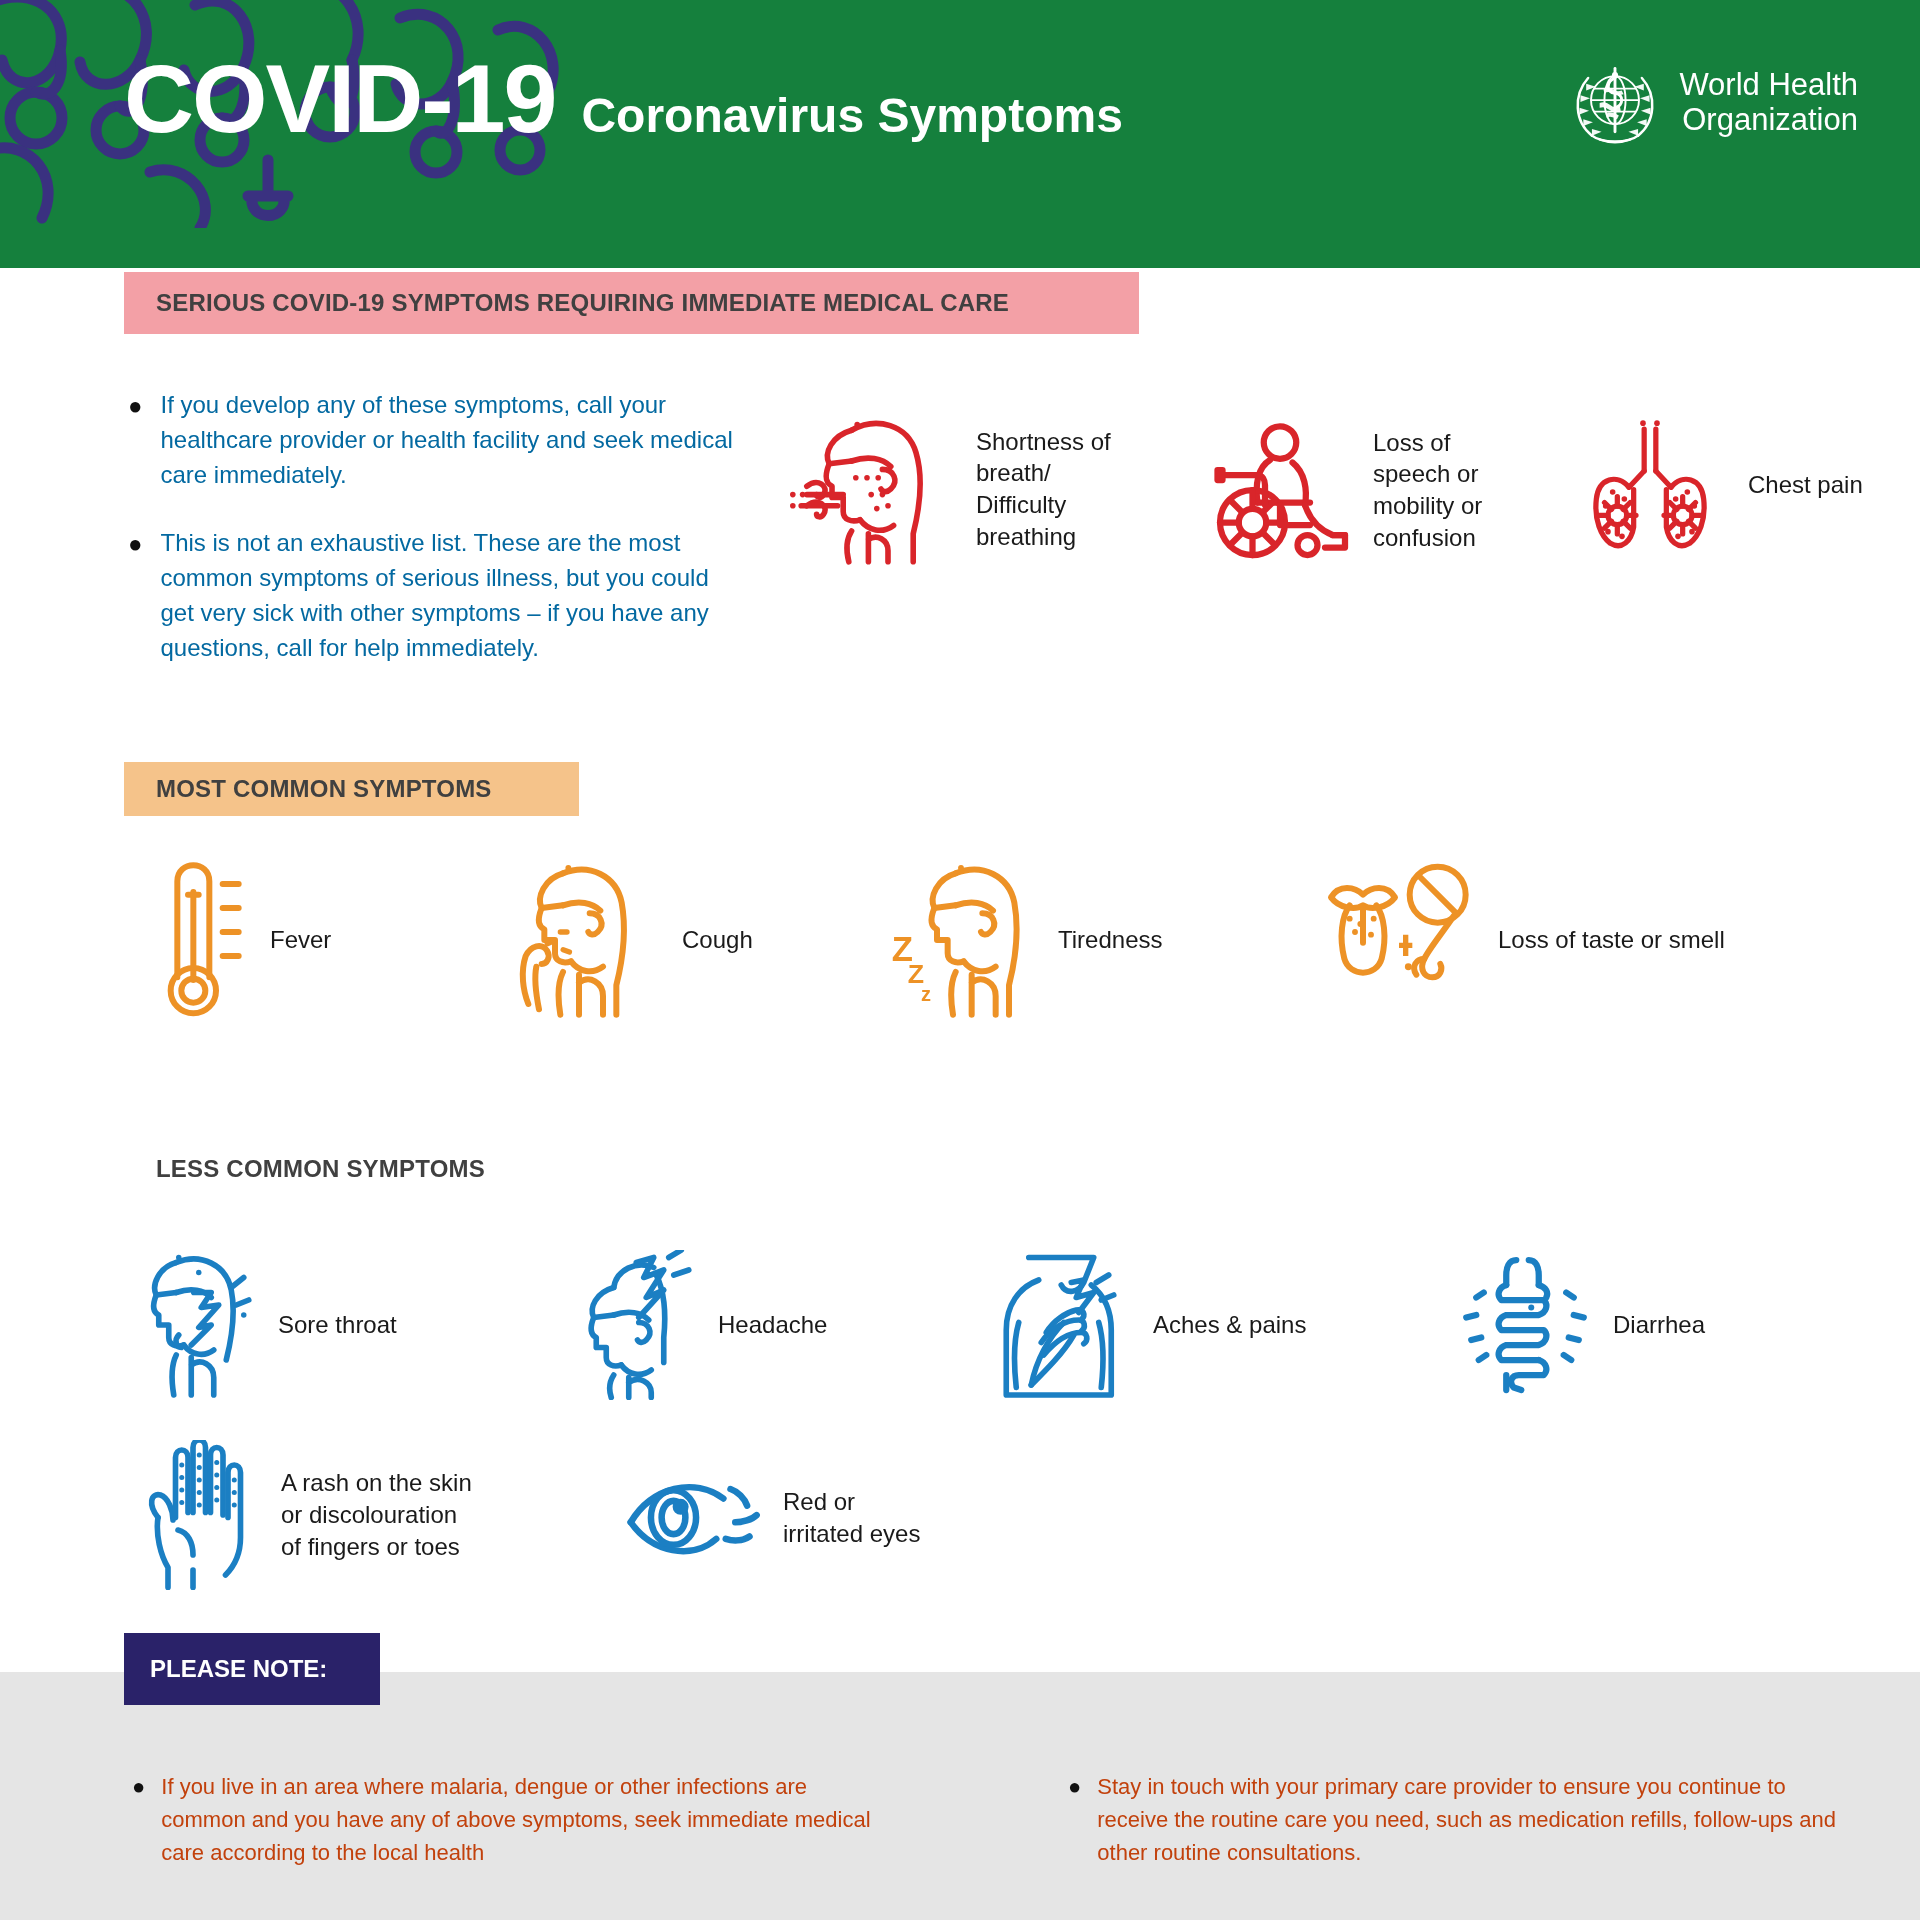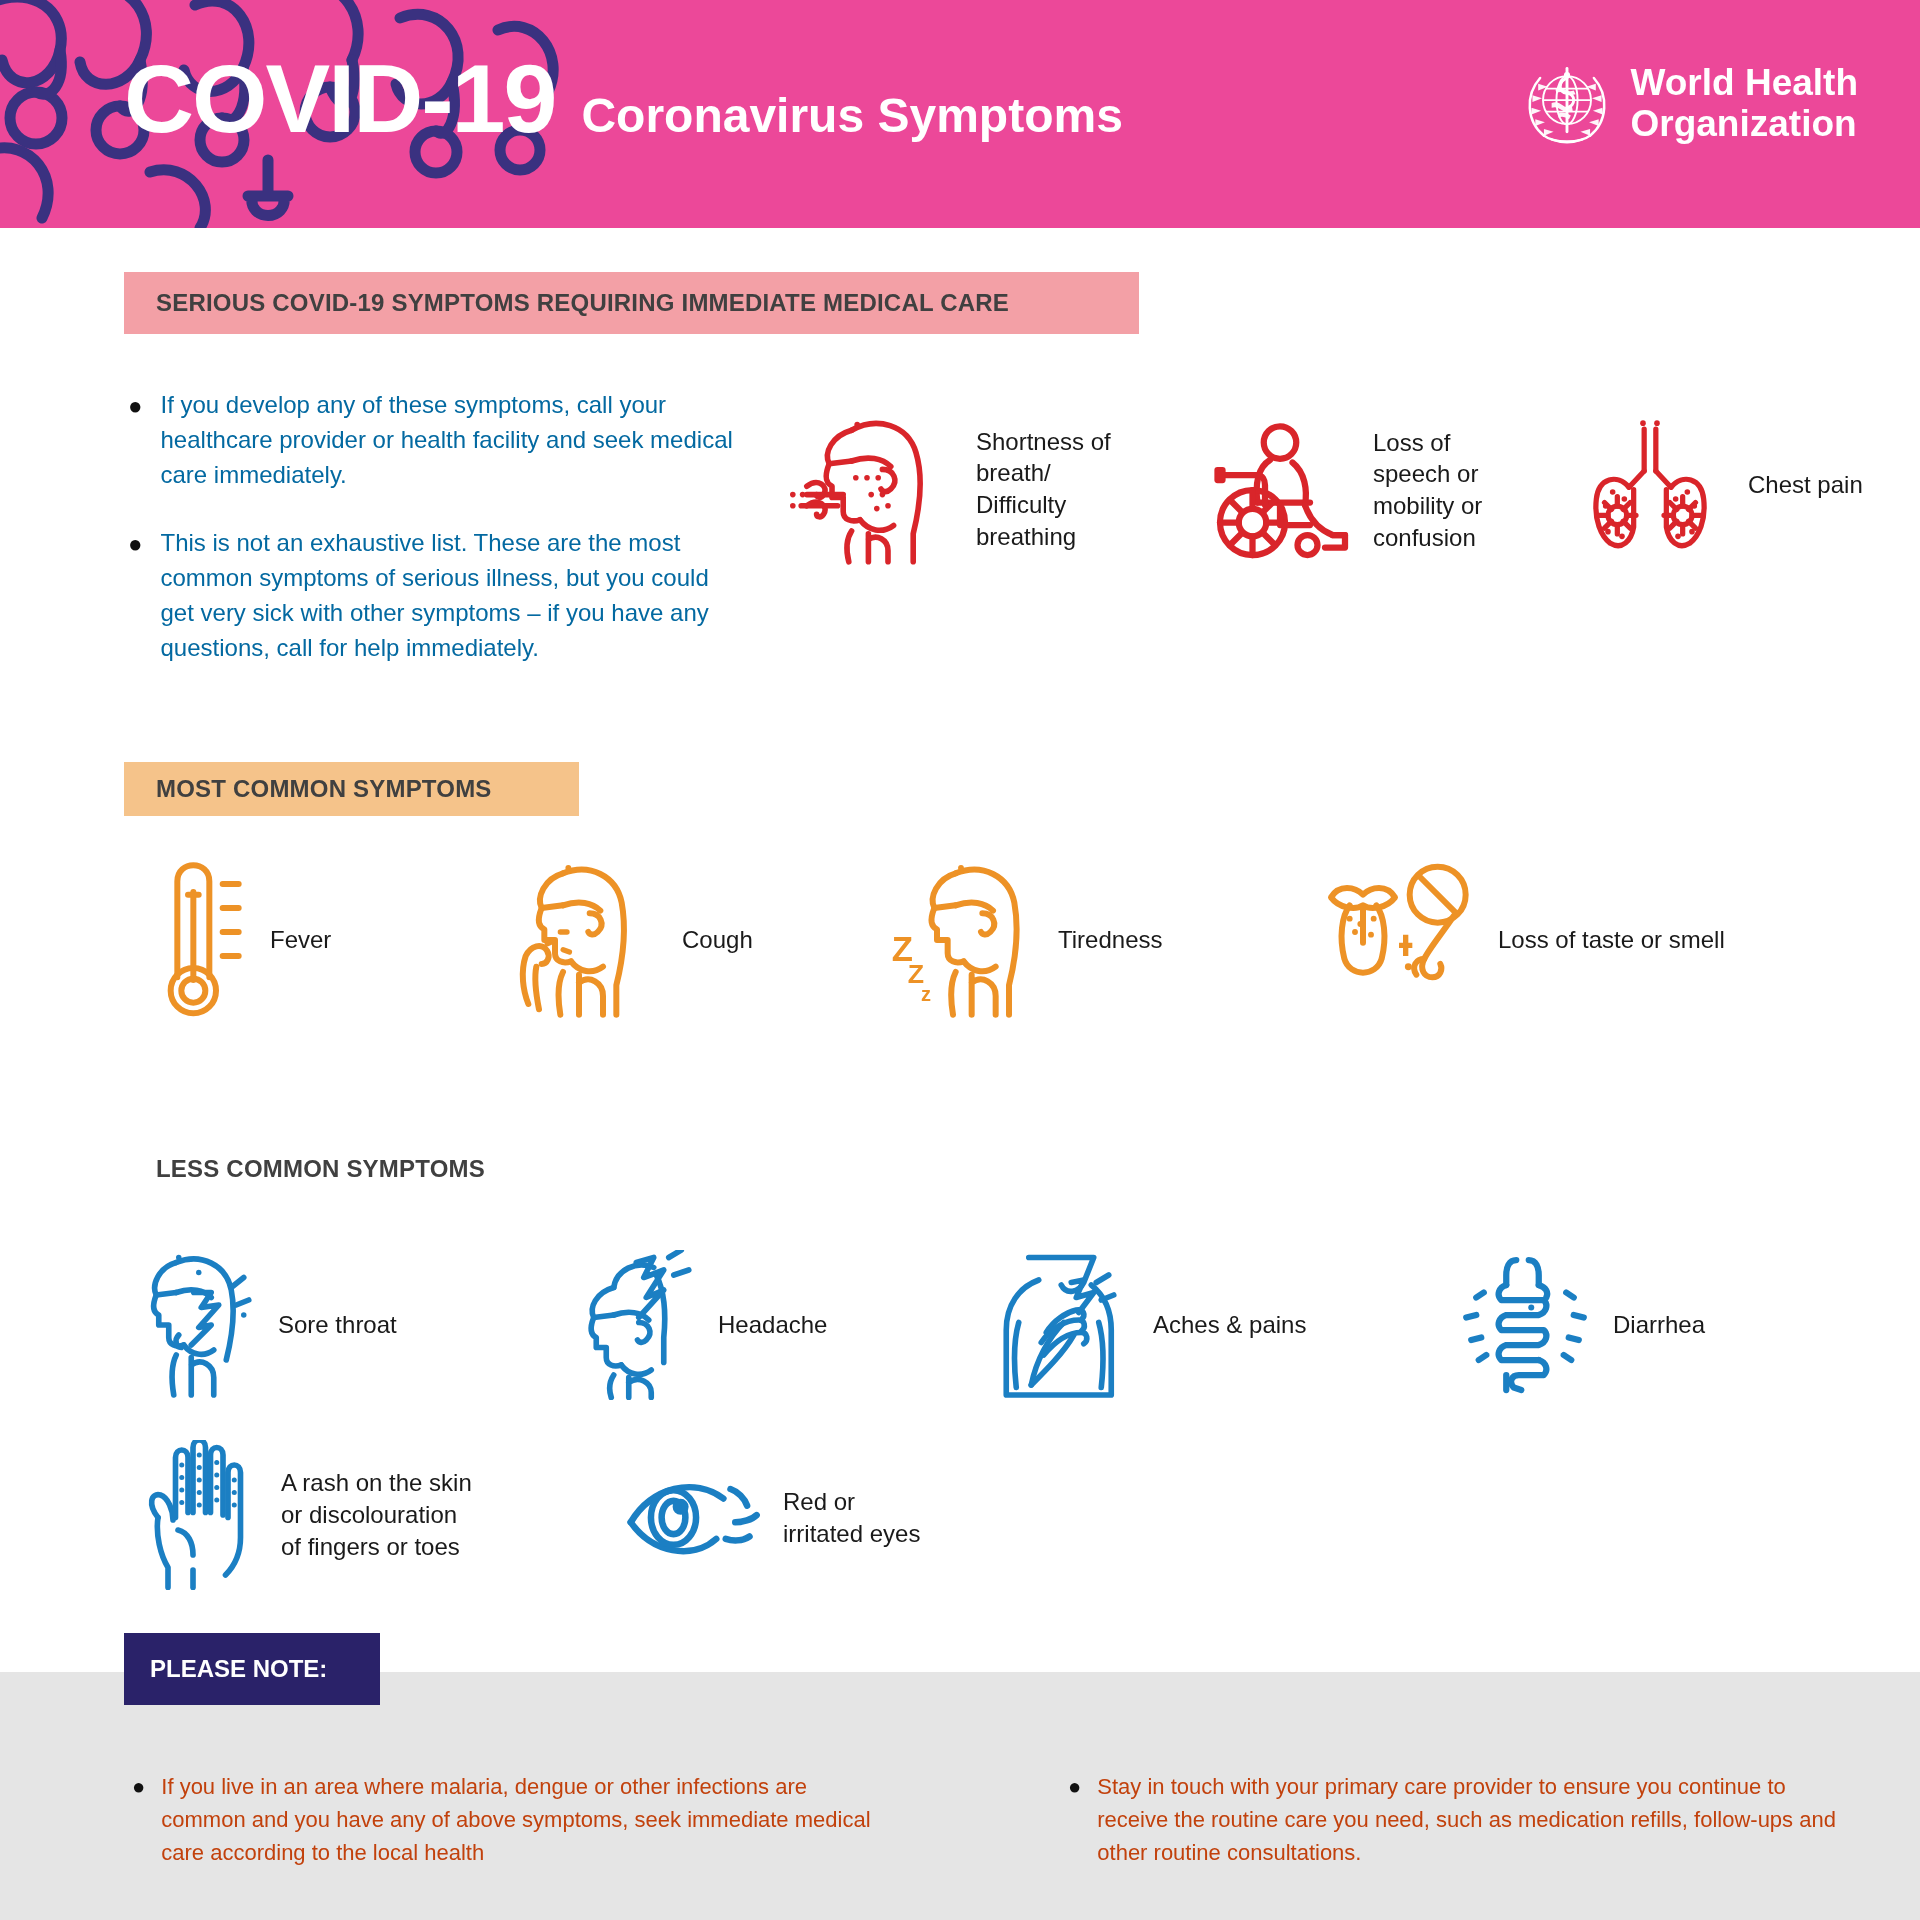--- a/index.html
+++ b/index.html
@@ -6,23 +6,24 @@
   html, body { width:1920px; height:1920px; }
   body {
     font-family: "Liberation Sans", sans-serif;
     background:#ffffff;
     position:relative;
     overflow:hidden;
   }
 
   
   .header {
-    position:absolute; left:0; top:0; width:1920px; height:228px;
-    background:#ec4899;
+    position:absolute; left:0; top:0; width:1920px; height:268px;
+    background:#15803d;
     overflow:hidden;
+    text-align:right;
   }
   .header-pattern {
     position:absolute; left:0; top:0; width:560px; height:228px;
     opacity:1;
   }
   .title-block {
     position:absolute; left:124px; top:50px;
     display:flex; align-items:baseline; gap:26px;
   }
   .title-main {
@@ -39,21 +40,21 @@
     font-weight:bold;
     line-height:1;
     font-family:"Liberation Sans", sans-serif;
   }
   .who-logo {
     position:absolute; right:62px; top:55px;
     display:flex; align-items:center; gap:16px;
   }
   .who-emblem { width:96px; height:96px; flex:0 0 auto; }
   .who-text {
-    color:#ffffff; font-size:37px; font-weight:bold; line-height:1.12;
+    color:#ffffff; font-size:31px; font-weight:normal; line-height:1.12;
     font-family:"Liberation Sans", sans-serif;
   }
 
   
   .banner {
     position:absolute;
     display:flex; align-items:center;
     padding-left:32px;
     font-size:24px;
     font-weight:bold;

